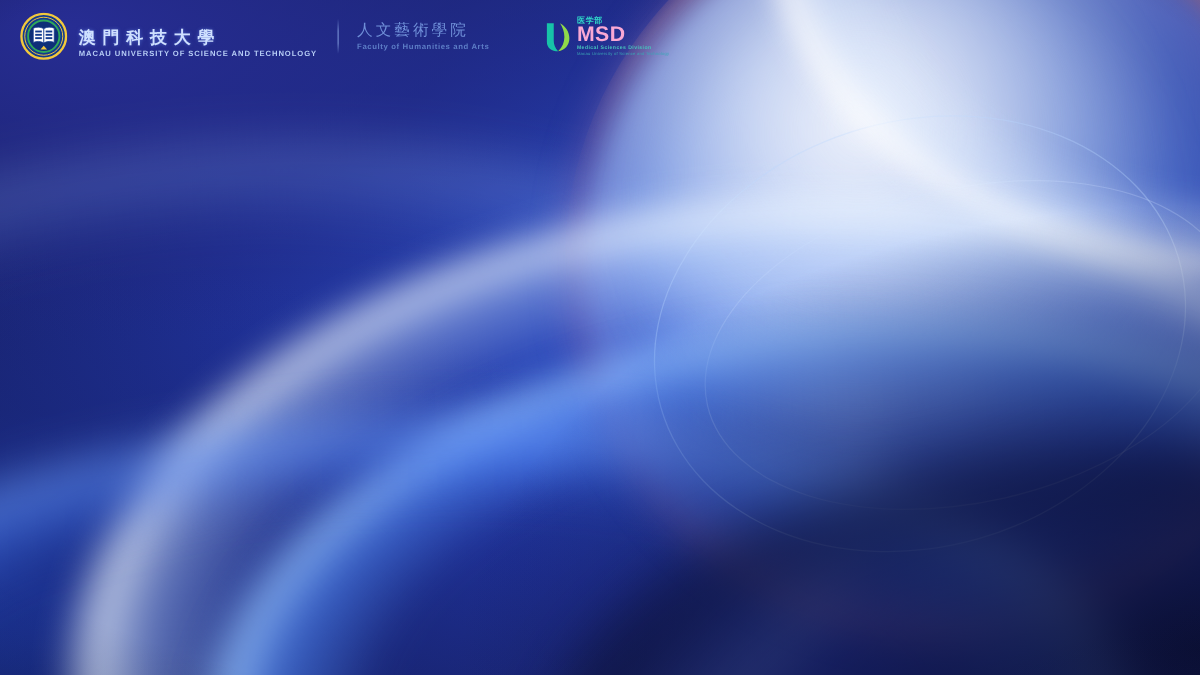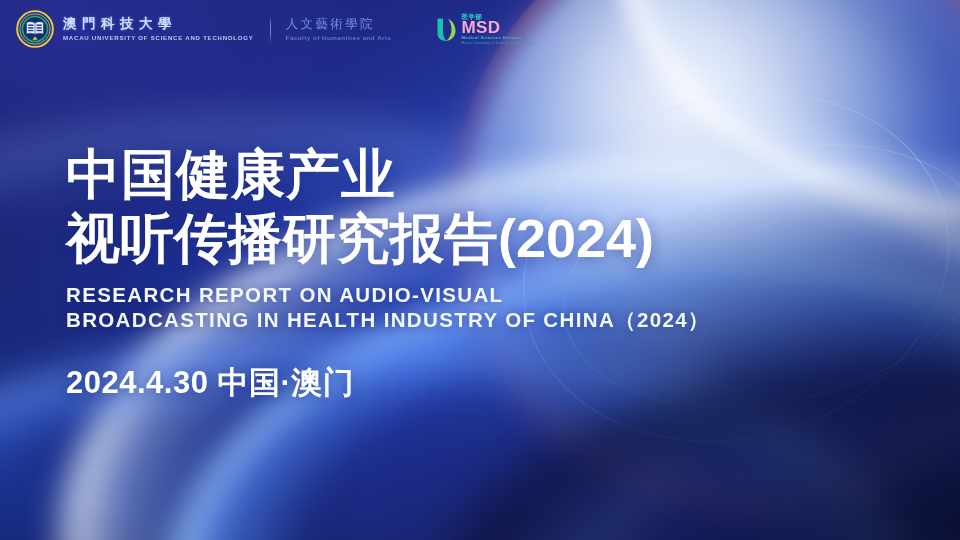--- a/index.html
+++ b/index.html
@@ -184,21 +184,21 @@
 
   
   .logo-bar {
     position: absolute;
     left: 16px; top: 9px;
     display: flex;
     align-items: center;
     height: 40px;
     z-index: 20;
   }
-  .must-logo { display: flex; align-items: center; }
+  .must-logo { display: flex; align-items: flex-end; }
   .seal {
     width: 38px; height: 38px;
     flex: 0 0 38px;
     position: relative;
   }
   .must-names { margin-left: 9px; }
   .must-cn {
     font-size: 13.5px;
     letter-spacing: 5.5px;
     color: #cfe0ff;
@@ -394,21 +394,14 @@
       <div class="msd-text">
         <div class="msd-cn">医学部</div>
         <div class="msd-abbr">MSD</div>
         <div class="msd-sub">Medical Sciences Division</div>
         <div class="msd-sub2">Macau University of Science and Technology</div>
       </div>
     </div>
 
   </div>
 
-  <div class="title-block">
-    <div class="cn-title">中国健康产业</div>
-    <div class="cn-title cn-title-2">视听传播研究报告(2024)</div>
-    <div class="en-title">RESEARCH REPORT  ON AUDIO-VISUAL</div>
-    <div class="en-title" style="margin-top:0">BROADCASTING IN HEALTH INDUSTRY OF CHINA（2024）</div>
-    <div class="date-line">2024.4.30 中国·澳门</div>
-  </div>
 
 </div>
 
 </body></html>

